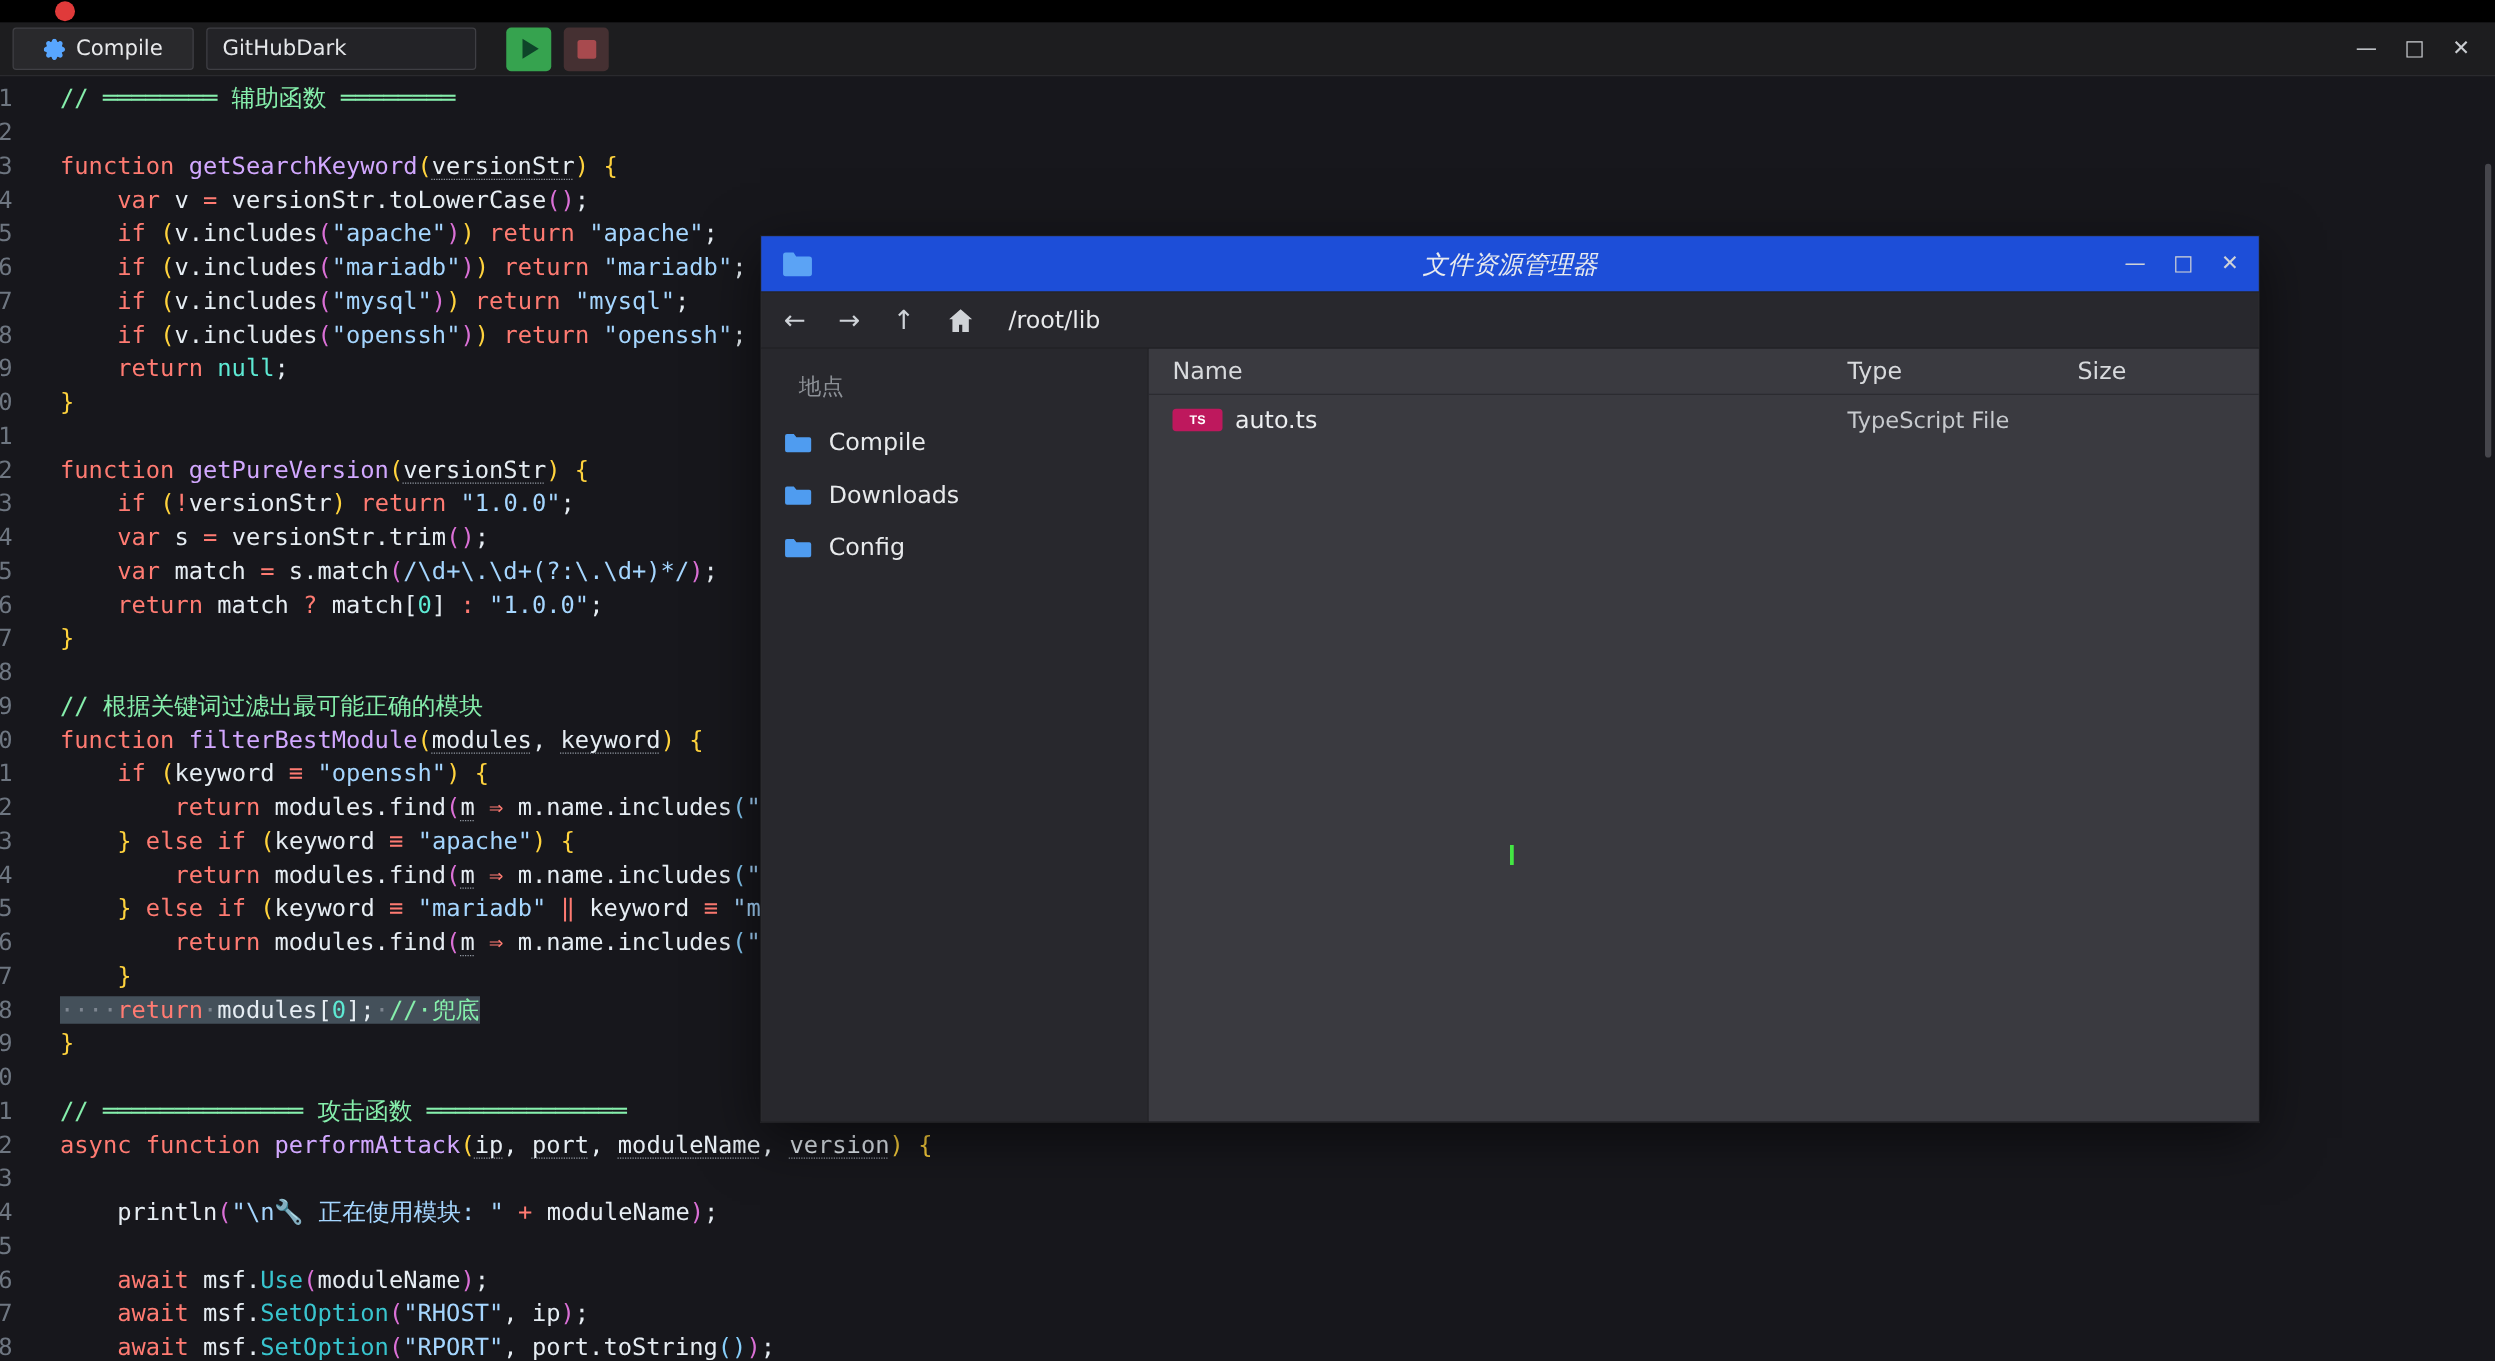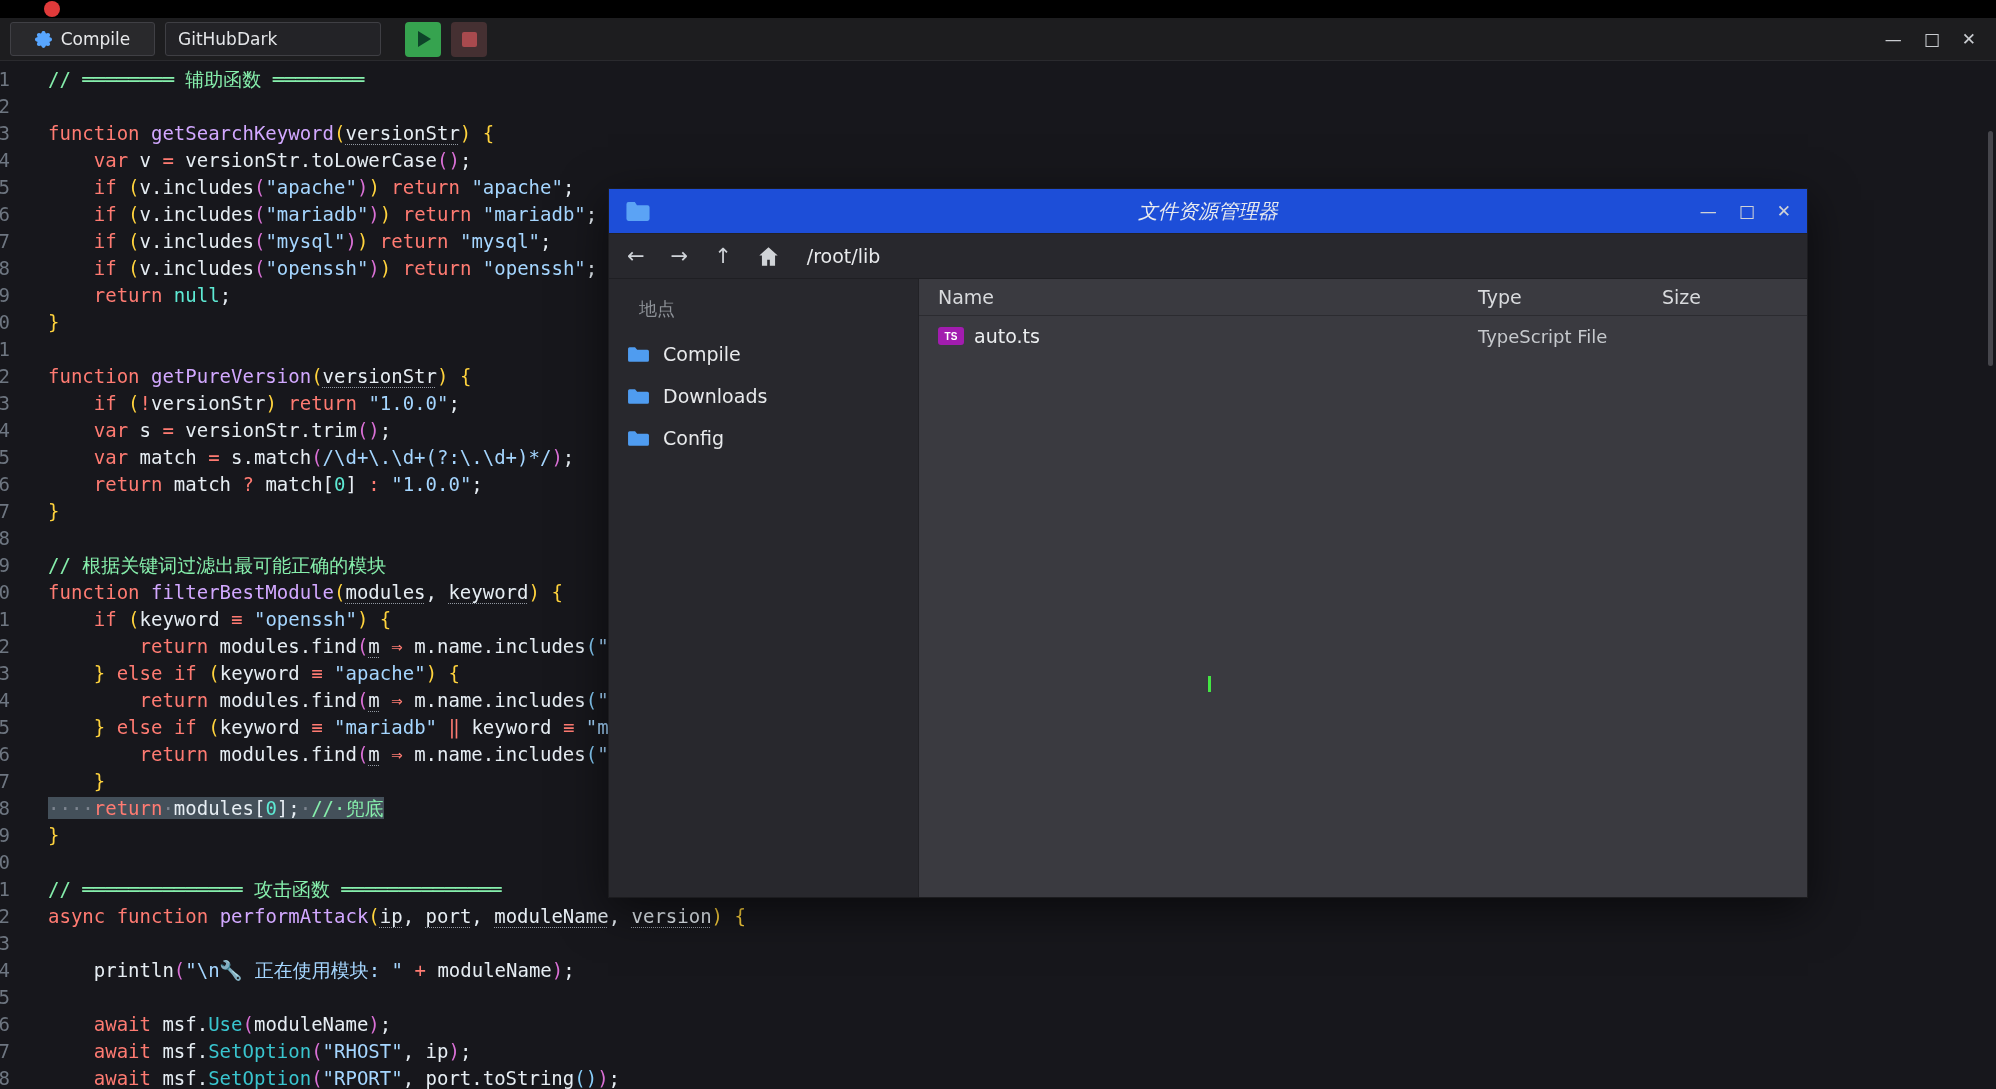--- a/index.html
+++ b/index.html
@@ -102,21 +102,21 @@
   .pfold { display:flex; }
   .fm-main { flex:1; position:relative; background:#3a3a40; }
   .fm-cols, .file-row { display:grid; grid-template-columns:540px 184px auto; }
   .fm-cols { height:37px; align-items:center; border-bottom:1px solid #2b2b30; }
   .fm-cols .col { padding-left:19px; font-size:19px; color:#d8dadd; }
   .file-row { height:40px; align-items:center; cursor:pointer; }
   .file-row .cell { padding-left:19px; font-size:19px; color:#eceef0; }
   .file-row .c-name { display:flex; align-items:center; gap:10px; }
   .file-row .dim { color:#c6c9cd; font-size:18px; }
   .ts-ic {
-    flex:none; width:26px; height:18px; background:#a21caf; border-radius:3px;
+    flex:none; width:40px; height:18px; background:#be185d; border-radius:3px;
     color:#fff; font-size:10px; font-weight:bold; display:flex; align-items:center; justify-content:center;
     font-family:"Liberation Sans", sans-serif;
   }
   .caret { position:absolute; left:289px; top:397px; width:3px; height:16px; background:#43e543; }
 </style>
 </head>
 <body>
 
 <div class="top-strip">
   <div class="rec-dot"></div>

